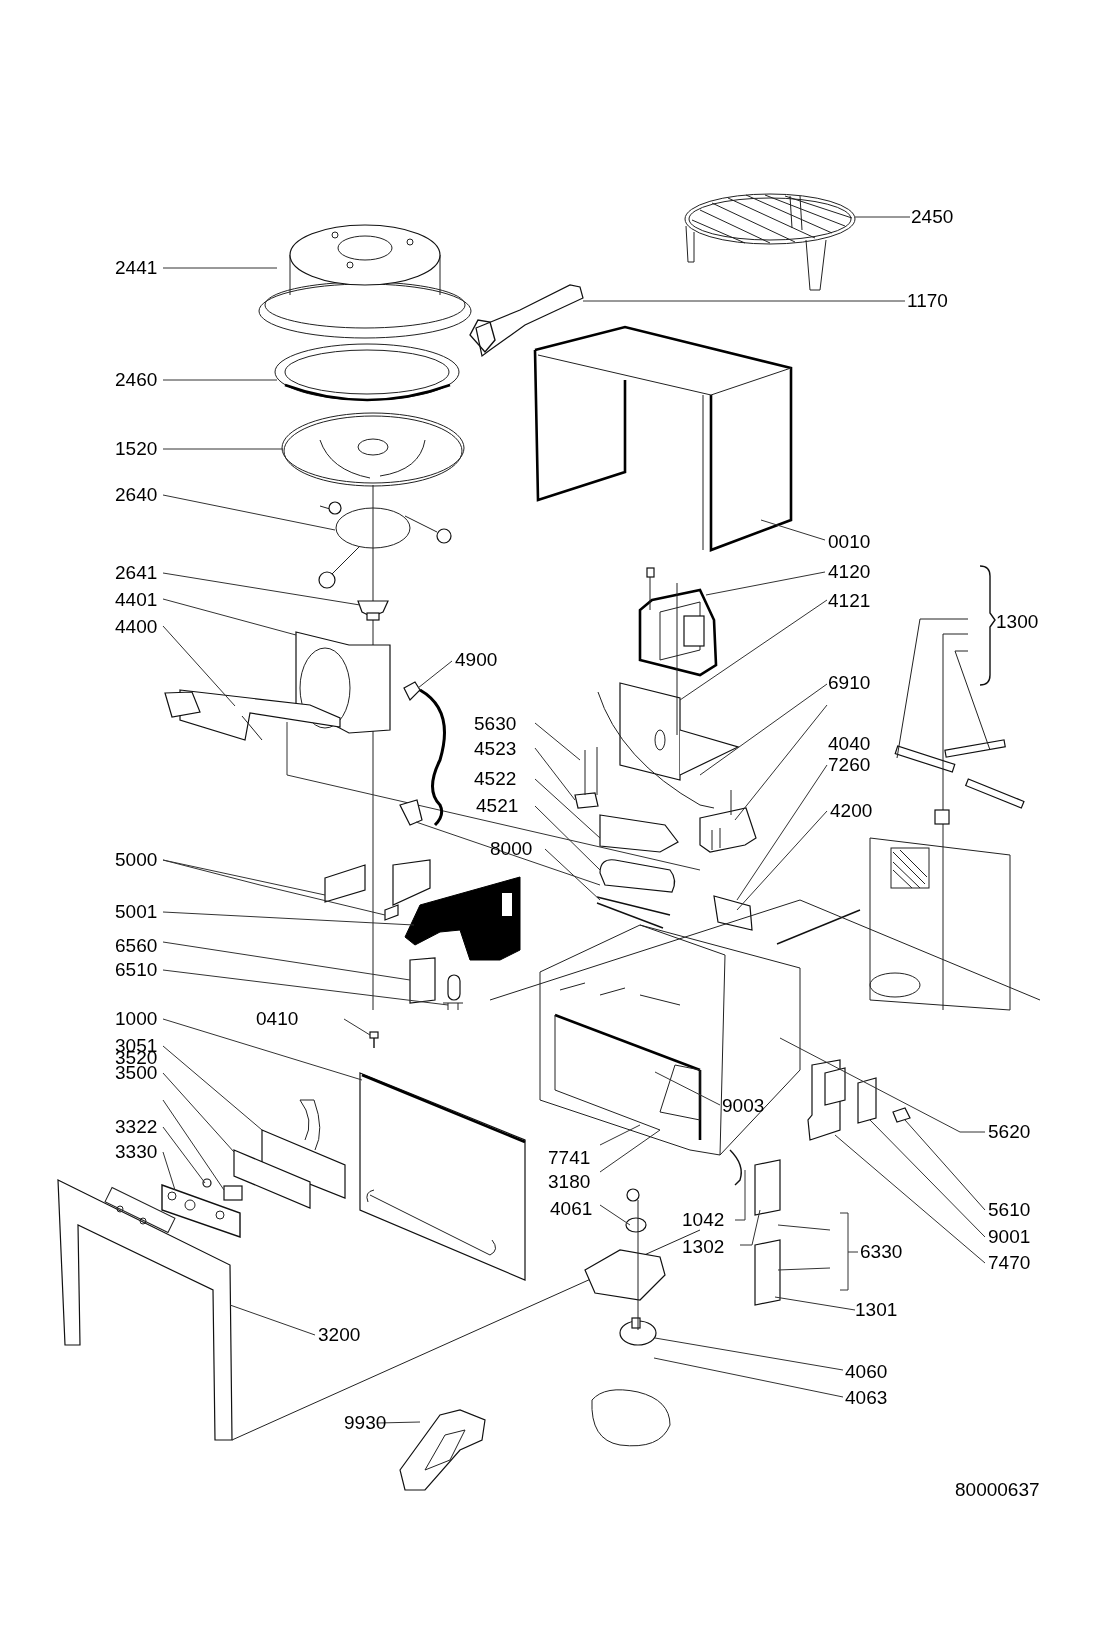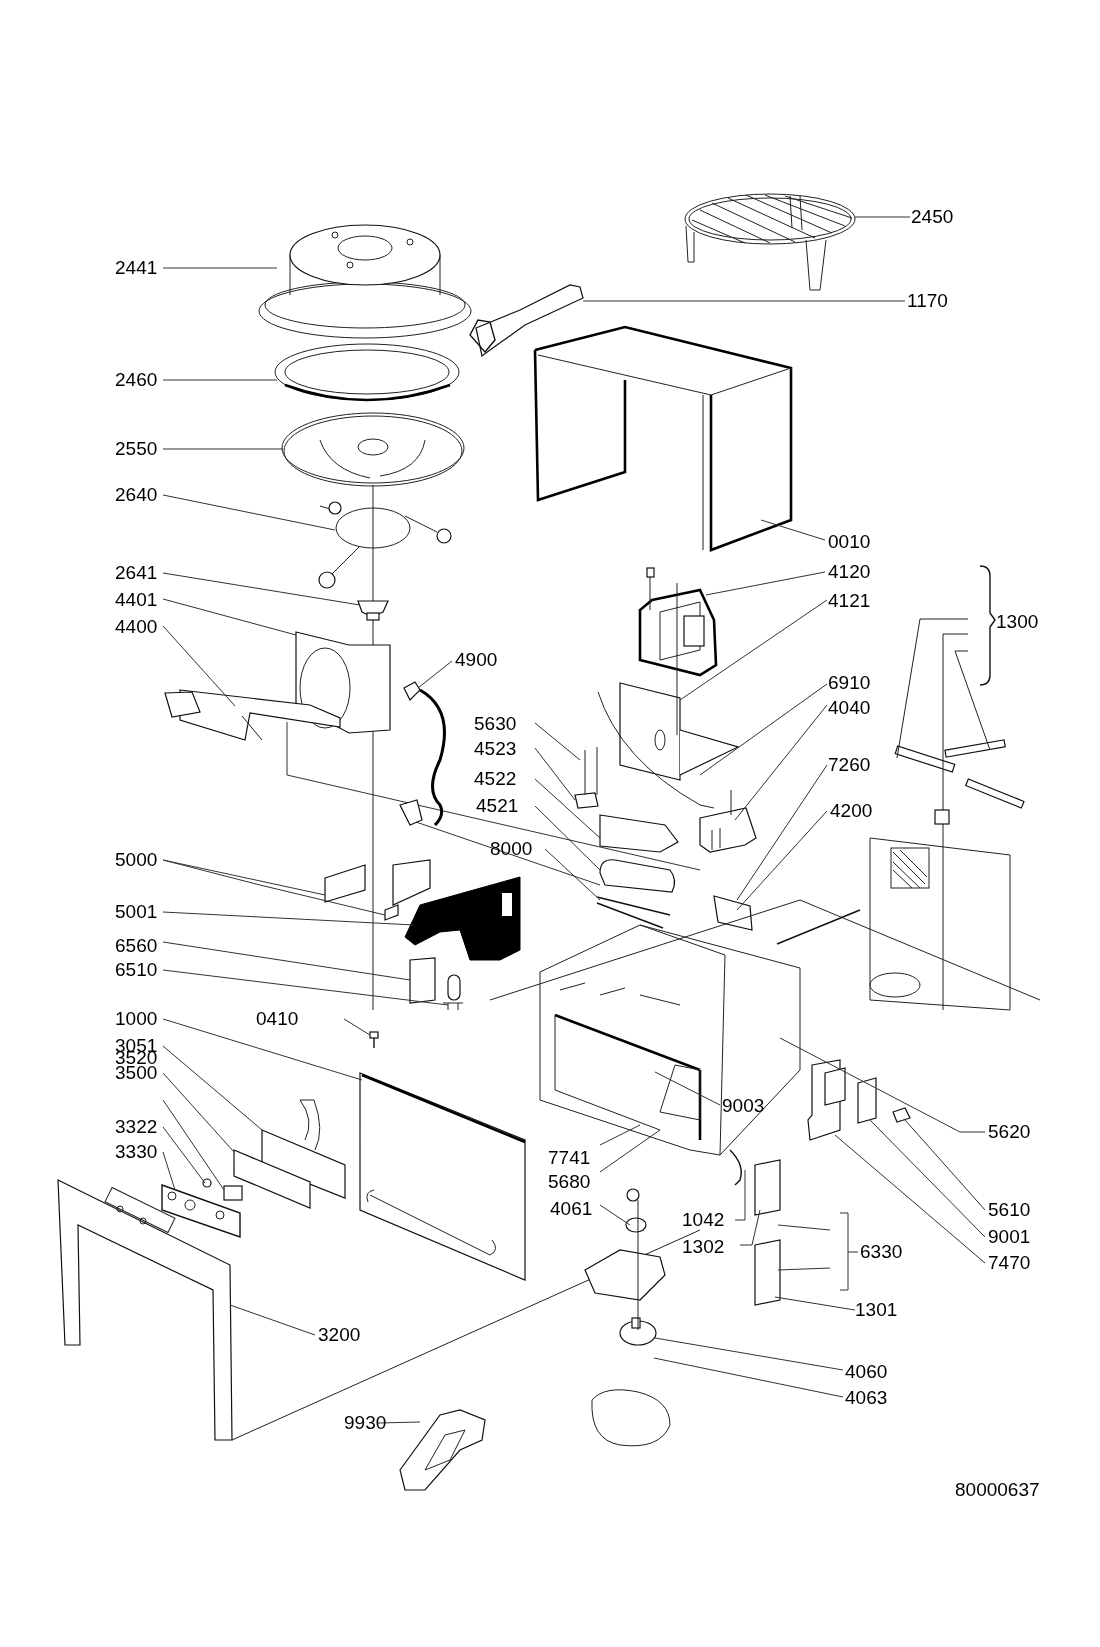--- a/index.html
+++ b/index.html
@@ -306,32 +306,32 @@
       <path class="thin" d="M425,1470 L445,1435 L465,1430 L450,1460 Z"></path>
     </g>
     <line class="lead" x1="378" y1="1423" x2="420" y2="1422"></line>
   </svg>
 
   
   <div class="lbl" style="left:911px;top:207px">2450</div>
   <div class="lbl" style="left:115px;top:258px">2441</div>
   <div class="lbl" style="left:907px;top:291px">1170</div>
   <div class="lbl" style="left:115px;top:370px">2460</div>
-  <div class="lbl" style="left:115px;top:439px">2550</div>
+  <div class="lbl" style="left:115px;top:439px">1520</div>
   <div class="lbl" style="left:115px;top:485px">2640</div>
   <div class="lbl" style="left:828px;top:532px">0010</div>
   <div class="lbl" style="left:115px;top:563px">2641</div>
   <div class="lbl" style="left:828px;top:562px">4120</div>
   <div class="lbl" style="left:828px;top:591px">4121</div>
   <div class="lbl" style="left:996px;top:612px">1300</div>
   <div class="lbl" style="left:115px;top:590px">4401</div>
   <div class="lbl" style="left:115px;top:617px">4400</div>
   <div class="lbl" style="left:455px;top:650px">4900</div>
   <div class="lbl" style="left:828px;top:673px">6910</div>
-  <div class="lbl" style="left:828px;top:698px">4040</div>
+  <div class="lbl" style="left:828px;top:734px">4040</div>
   <div class="lbl" style="left:474px;top:714px">5630</div>
   <div class="lbl" style="left:474px;top:739px">4523</div>
   <div class="lbl" style="left:474px;top:769px">4522</div>
   <div class="lbl" style="left:476px;top:796px">4521</div>
   <div class="lbl" style="left:490px;top:839px">8000</div>
   <div class="lbl" style="left:828px;top:755px">7260</div>
   <div class="lbl" style="left:830px;top:801px">4200</div>
   <div class="lbl" style="left:115px;top:850px">5000</div>
   <div class="lbl" style="left:115px;top:902px">5001</div>
   <div class="lbl" style="left:115px;top:936px">6560</div>
@@ -339,21 +339,21 @@
   <div class="lbl" style="left:256px;top:1009px">0410</div>
   <div class="lbl" style="left:115px;top:1009px">1000</div>
   <div class="lbl" style="left:115px;top:1036px">3051</div>
   <div class="lbl" style="left:115px;top:1063px">3500</div>
   <div class="lbl" style="left:115px;top:1048px">3520</div>
   <div class="lbl" style="left:115px;top:1117px">3322</div>
   <div class="lbl" style="left:115px;top:1142px">3330</div>
   <div class="lbl" style="left:722px;top:1096px">9003</div>
   <div class="lbl" style="left:988px;top:1122px">5620</div>
   <div class="lbl" style="left:548px;top:1148px">7741</div>
-  <div class="lbl" style="left:548px;top:1172px">5680</div>
+  <div class="lbl" style="left:548px;top:1172px">3180</div>
   <div class="lbl" style="left:550px;top:1199px">4061</div>
   <div class="lbl" style="left:682px;top:1210px">1042</div>
   <div class="lbl" style="left:988px;top:1200px">5610</div>
   <div class="lbl" style="left:682px;top:1237px">1302</div>
   <div class="lbl" style="left:988px;top:1227px">9001</div>
   <div class="lbl" style="left:860px;top:1242px">6330</div>
   <div class="lbl" style="left:988px;top:1253px">7470</div>
   <div class="lbl" style="left:855px;top:1300px">1301</div>
   <div class="lbl" style="left:318px;top:1325px">3200</div>
   <div class="lbl" style="left:845px;top:1362px">4060</div>

